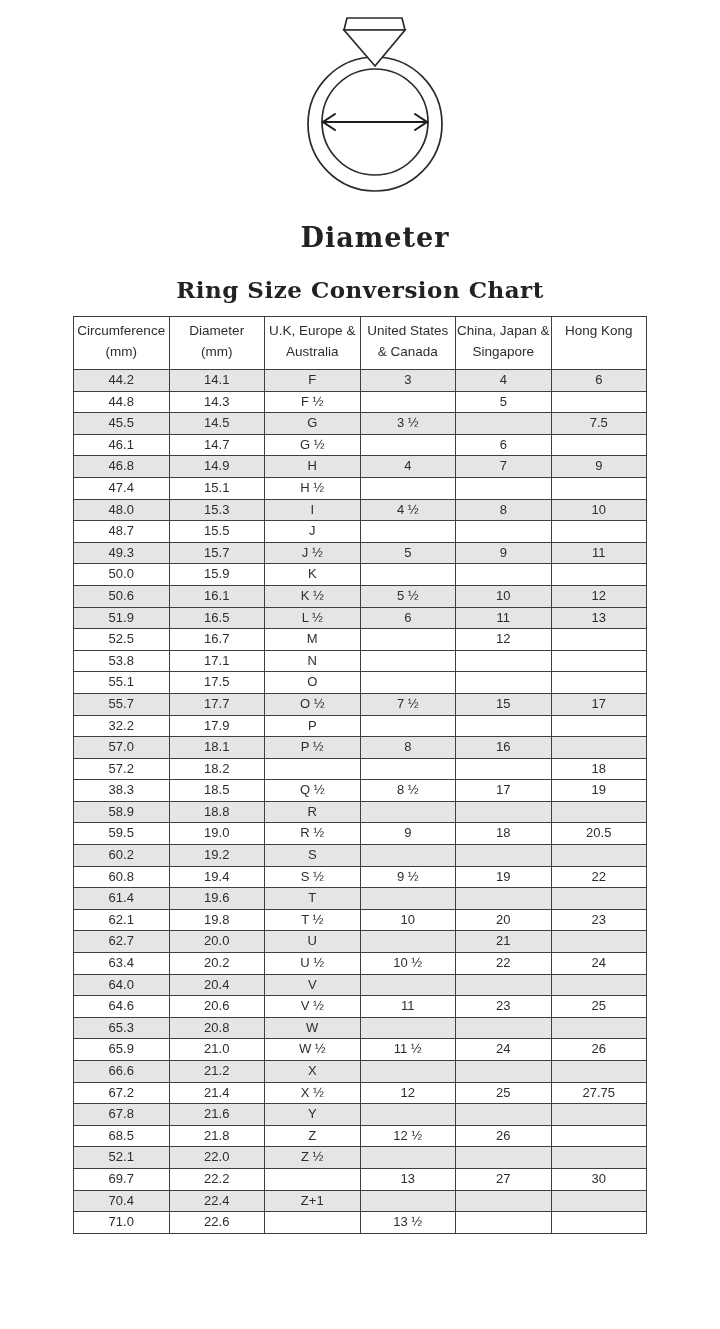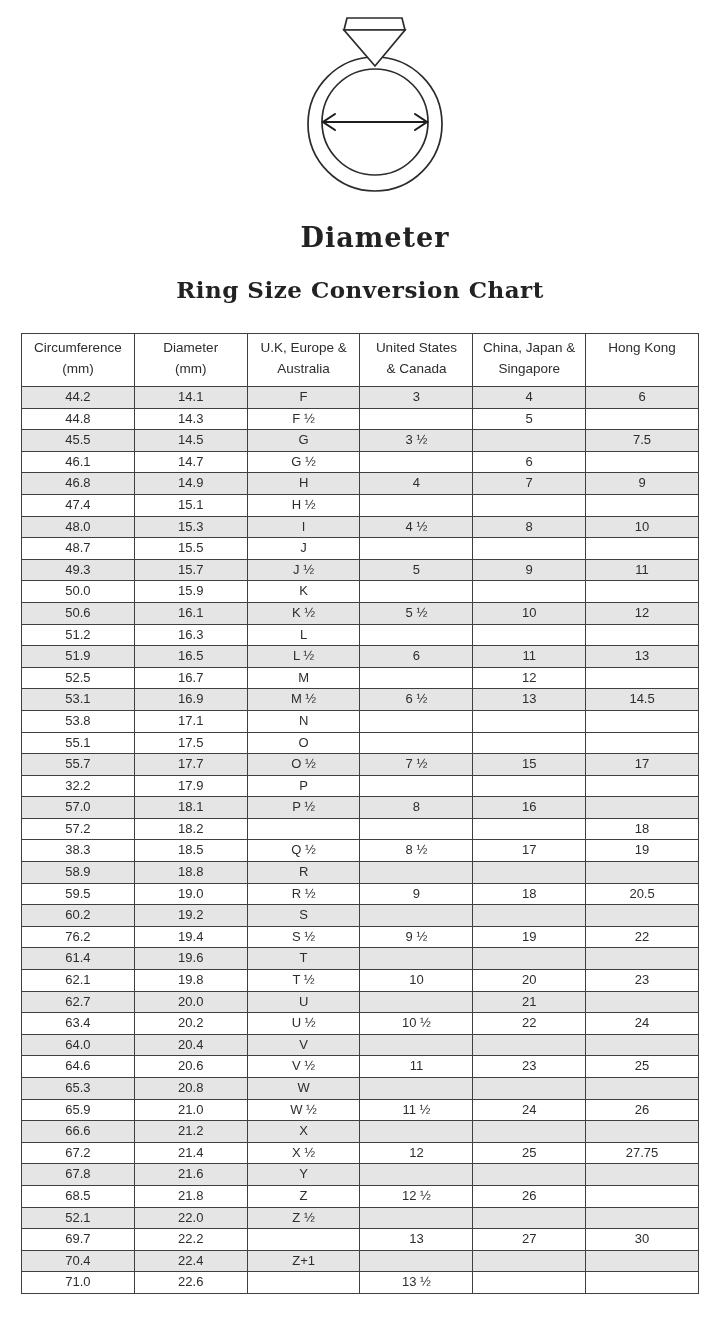--- a/index.html
+++ b/index.html
@@ -29,28 +29,28 @@
     margin:27px 0 0;
     letter-spacing:1px;
     color:#222;
     transform:translateX(15px);
   }
   .title-chart{
     font-family:"DejaVu Serif","Liberation Serif",serif;
     font-weight:700;
     font-size:23px;
     text-align:center;
-    margin:23px 0 30px;
+    margin:23px 0 13px;
     letter-spacing:0.5px;
     color:#222;
   }
   table.ring-table{
     border-collapse:collapse;
     table-layout:fixed;
-    width:678px;
+    width:574px;
     margin:0 auto;
     background:var(--bg);
   }
   .ring-table th,.ring-table td{
     border:1px solid var(--border);
     text-align:center;
     overflow:hidden;
   }
   .ring-table th{
     font-weight:400;
@@ -200,52 +200,36 @@
           <td></td>
         </tr>
         <tr class="shaded">
           <td>50.6</td>
           <td>16.1</td>
           <td>K ½</td>
           <td>5 ½</td>
           <td>10</td>
           <td>12</td>
         </tr>
-        <tr>
-          <td>51.2</td>
-          <td>16.3</td>
-          <td>L</td>
-          <td></td>
-          <td></td>
-          <td></td>
-        </tr>
         <tr class="shaded">
           <td>51.9</td>
           <td>16.5</td>
           <td>L ½</td>
           <td>6</td>
           <td>11</td>
           <td>13</td>
         </tr>
         <tr>
           <td>52.5</td>
           <td>16.7</td>
           <td>M</td>
           <td></td>
           <td>12</td>
           <td></td>
         </tr>
-        <tr class="shaded">
-          <td>53.1</td>
-          <td>16.9</td>
-          <td>M ½</td>
-          <td>6 ½</td>
-          <td>13</td>
-          <td>14.5</td>
-        </tr>
         <tr>
           <td>53.8</td>
           <td>17.1</td>
           <td>N</td>
           <td></td>
           <td></td>
           <td></td>
         </tr>
         <tr>
           <td>55.1</td>
@@ -313,21 +297,21 @@
         </tr>
         <tr class="shaded">
           <td>60.2</td>
           <td>19.2</td>
           <td>S</td>
           <td></td>
           <td></td>
           <td></td>
         </tr>
         <tr>
-          <td>76.2</td>
+          <td>60.8</td>
           <td>19.4</td>
           <td>S ½</td>
           <td>9 ½</td>
           <td>19</td>
           <td>22</td>
         </tr>
         <tr class="shaded">
           <td>61.4</td>
           <td>19.6</td>
           <td>T</td>

